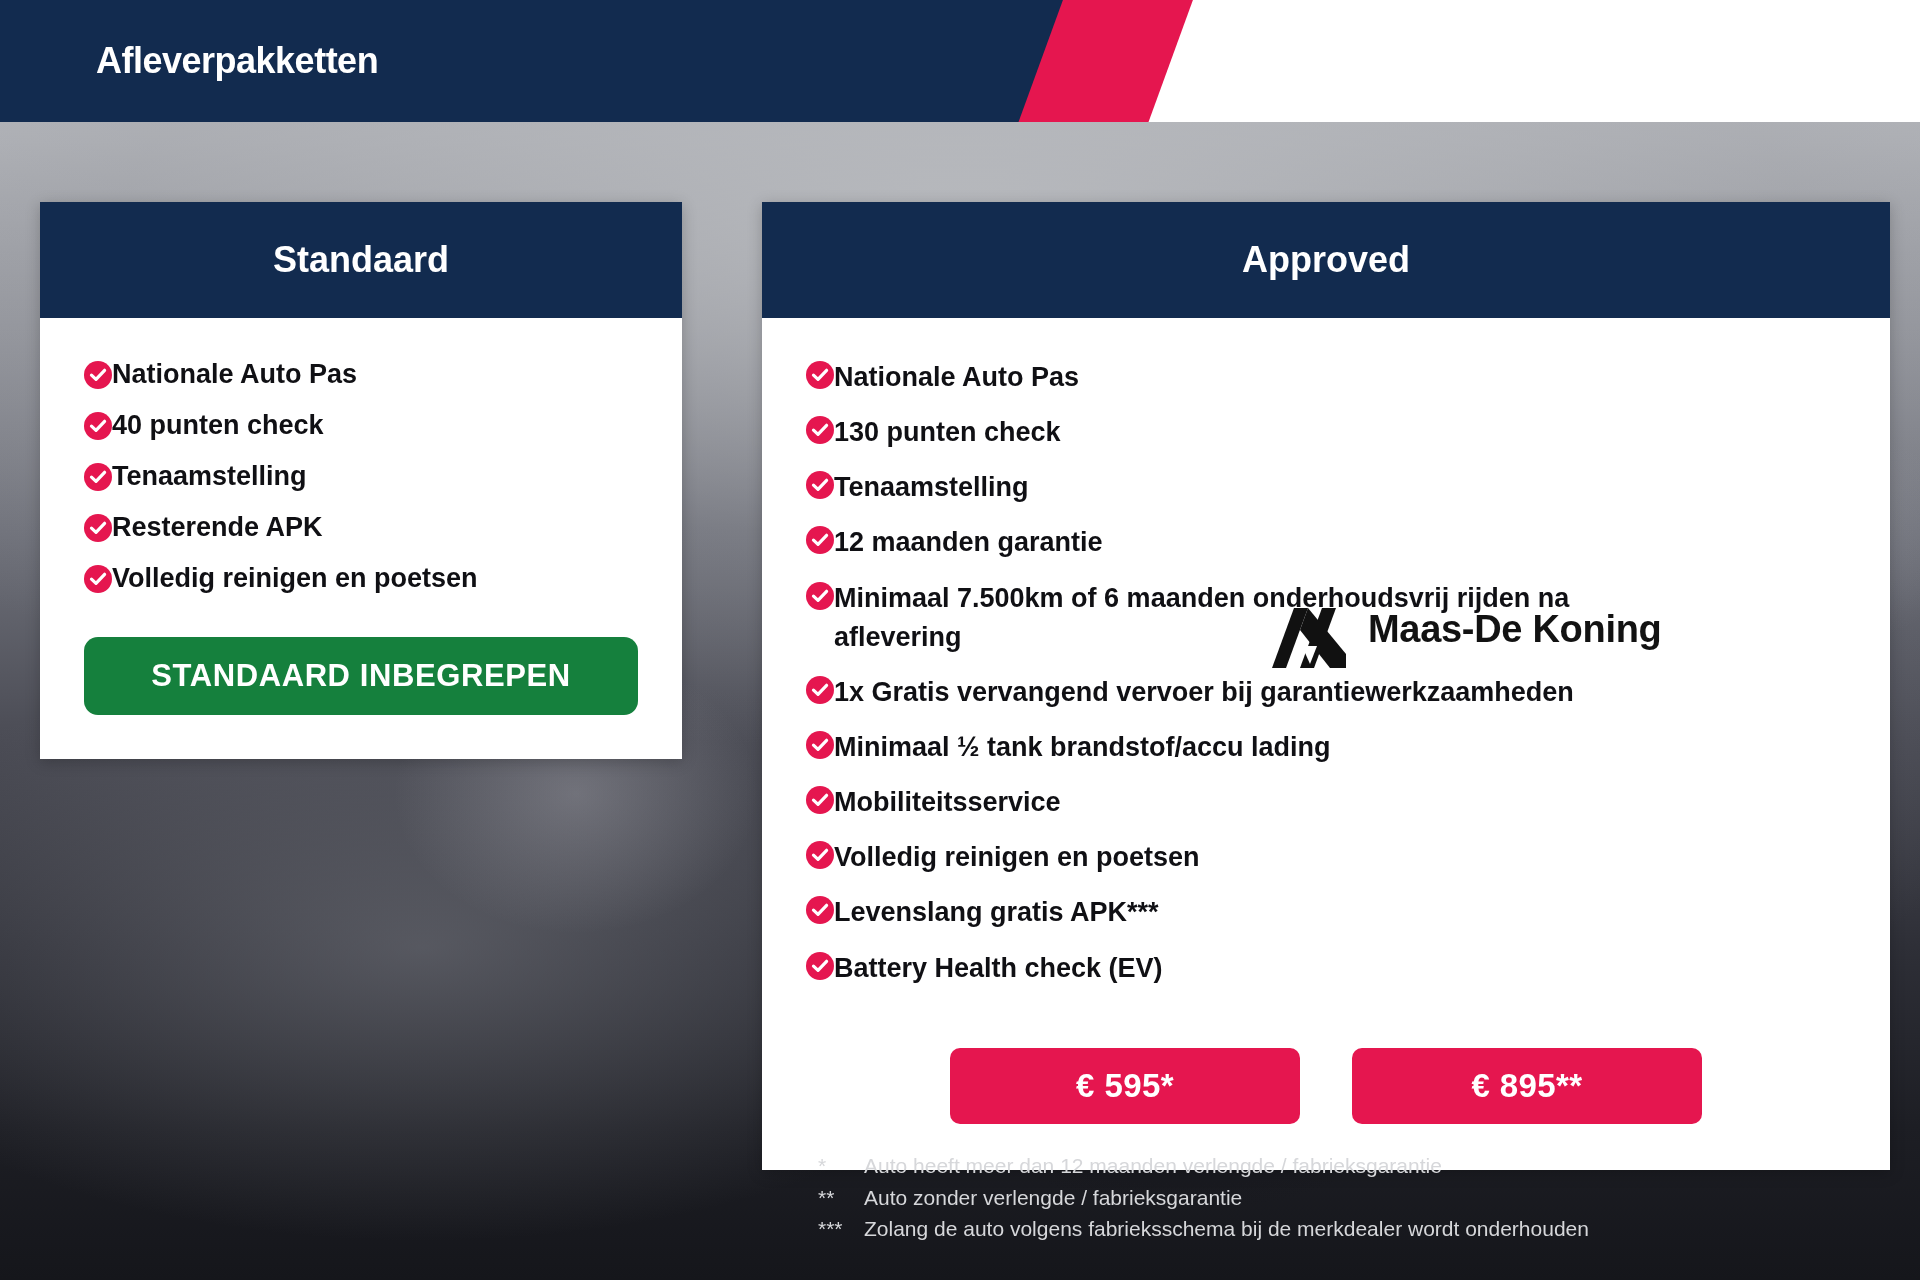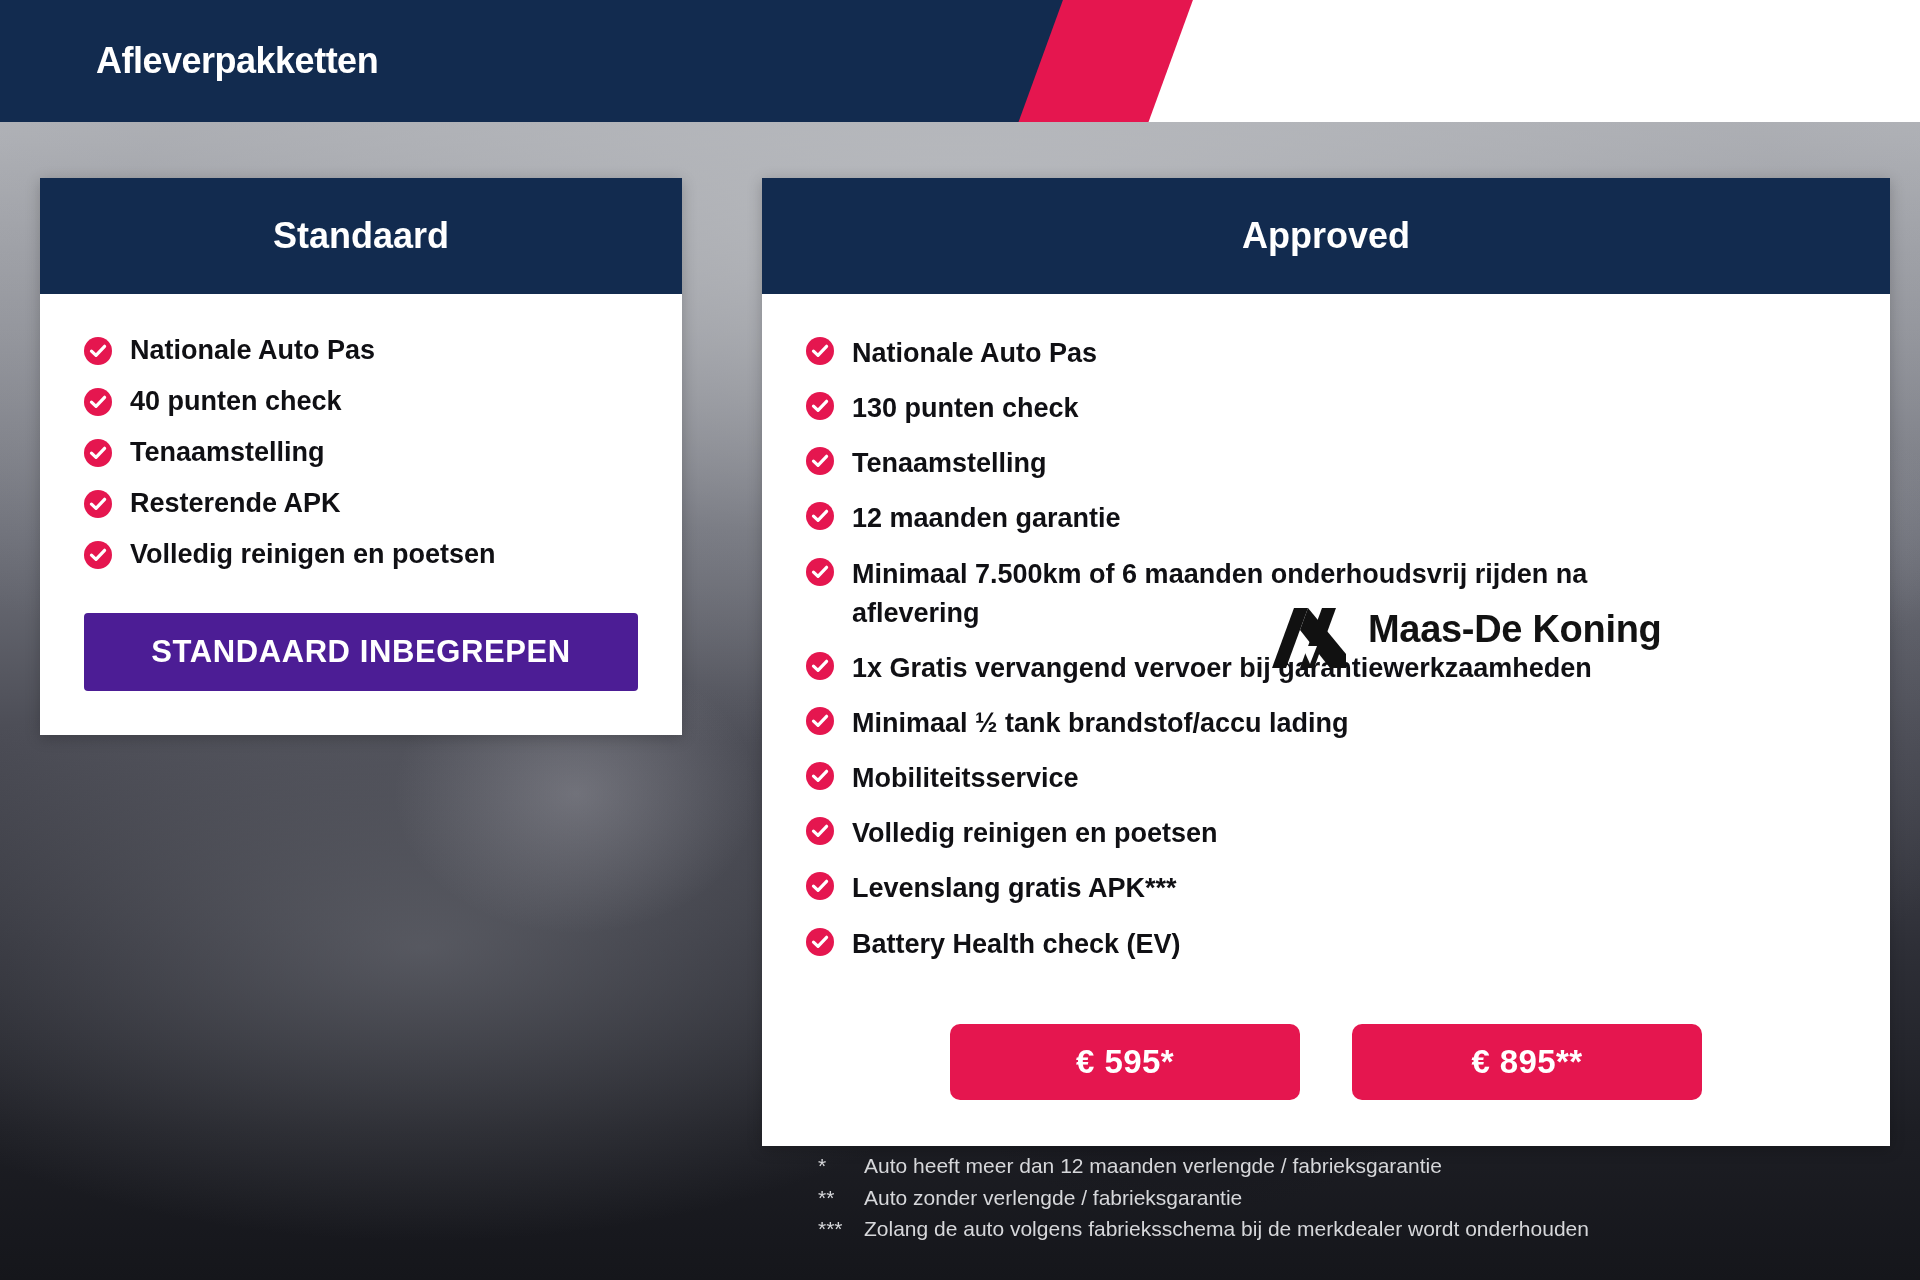--- a/index.html
+++ b/index.html
@@ -75,41 +75,41 @@
     letter-spacing: -0.3px;
     white-space: nowrap;
   }
 
   
   .card {
     position: absolute;
     background: #ffffff;
     box-shadow: 0 3px 14px rgba(0,0,0,0.22);
     z-index: 3;
+    margin-top: 24px;
   }
   .card-header {
     background: #122b4f;
     display: flex; align-items: center; justify-content: center;
     color: #ffffff;
     font-size: 36px;
     font-weight: bold;
   }
 
   #card-standaard { left: 40px; top: 178px; width: 642px; }
   #card-standaard .card-header { height: 116px; }
 
   #card-approved { left: 762px; top: 178px; width: 1128px; }
   #card-approved .card-header { height: 116px; }
 
   .feature-list { list-style: none; padding: 0; margin: 0; }
 
   .feature-item {
     display: flex;
     align-items: flex-start;
-    gap: 18px;
   }
   .check-icon {
     flex: 0 0 auto;
     margin-top: 3px;
   }
   .feature-text {
     color: #101014;
     font-weight: bold;
   }
 
@@ -119,23 +119,23 @@
   #list-standaard .feature-text { font-size: 27px; line-height: 1.2; }
 
   
   #list-approved { padding: 40px 0 0 44px; padding-right: 30px; }
   #list-approved .feature-item { margin-bottom: 16px; }
   #list-approved .feature-text { font-size: 27px; line-height: 1.45; }
 
   #standaard-cta-wrap { padding: 24px 44px 44px 44px; }
   #standaard-cta {
     display: block; width: 100%;
-    background: #4c1d95;
+    background: #15803d;
     color: #ffffff;
-    border: none; border-radius: 4px;
+    border: none; border-radius: 14px;
     font-family: inherit;
     font-size: 31px; font-weight: bold;
     letter-spacing: 0.6px;
     padding: 21px 10px;
     text-align: center;
     cursor: pointer;
   }
 
   #price-row {
     display: flex;

